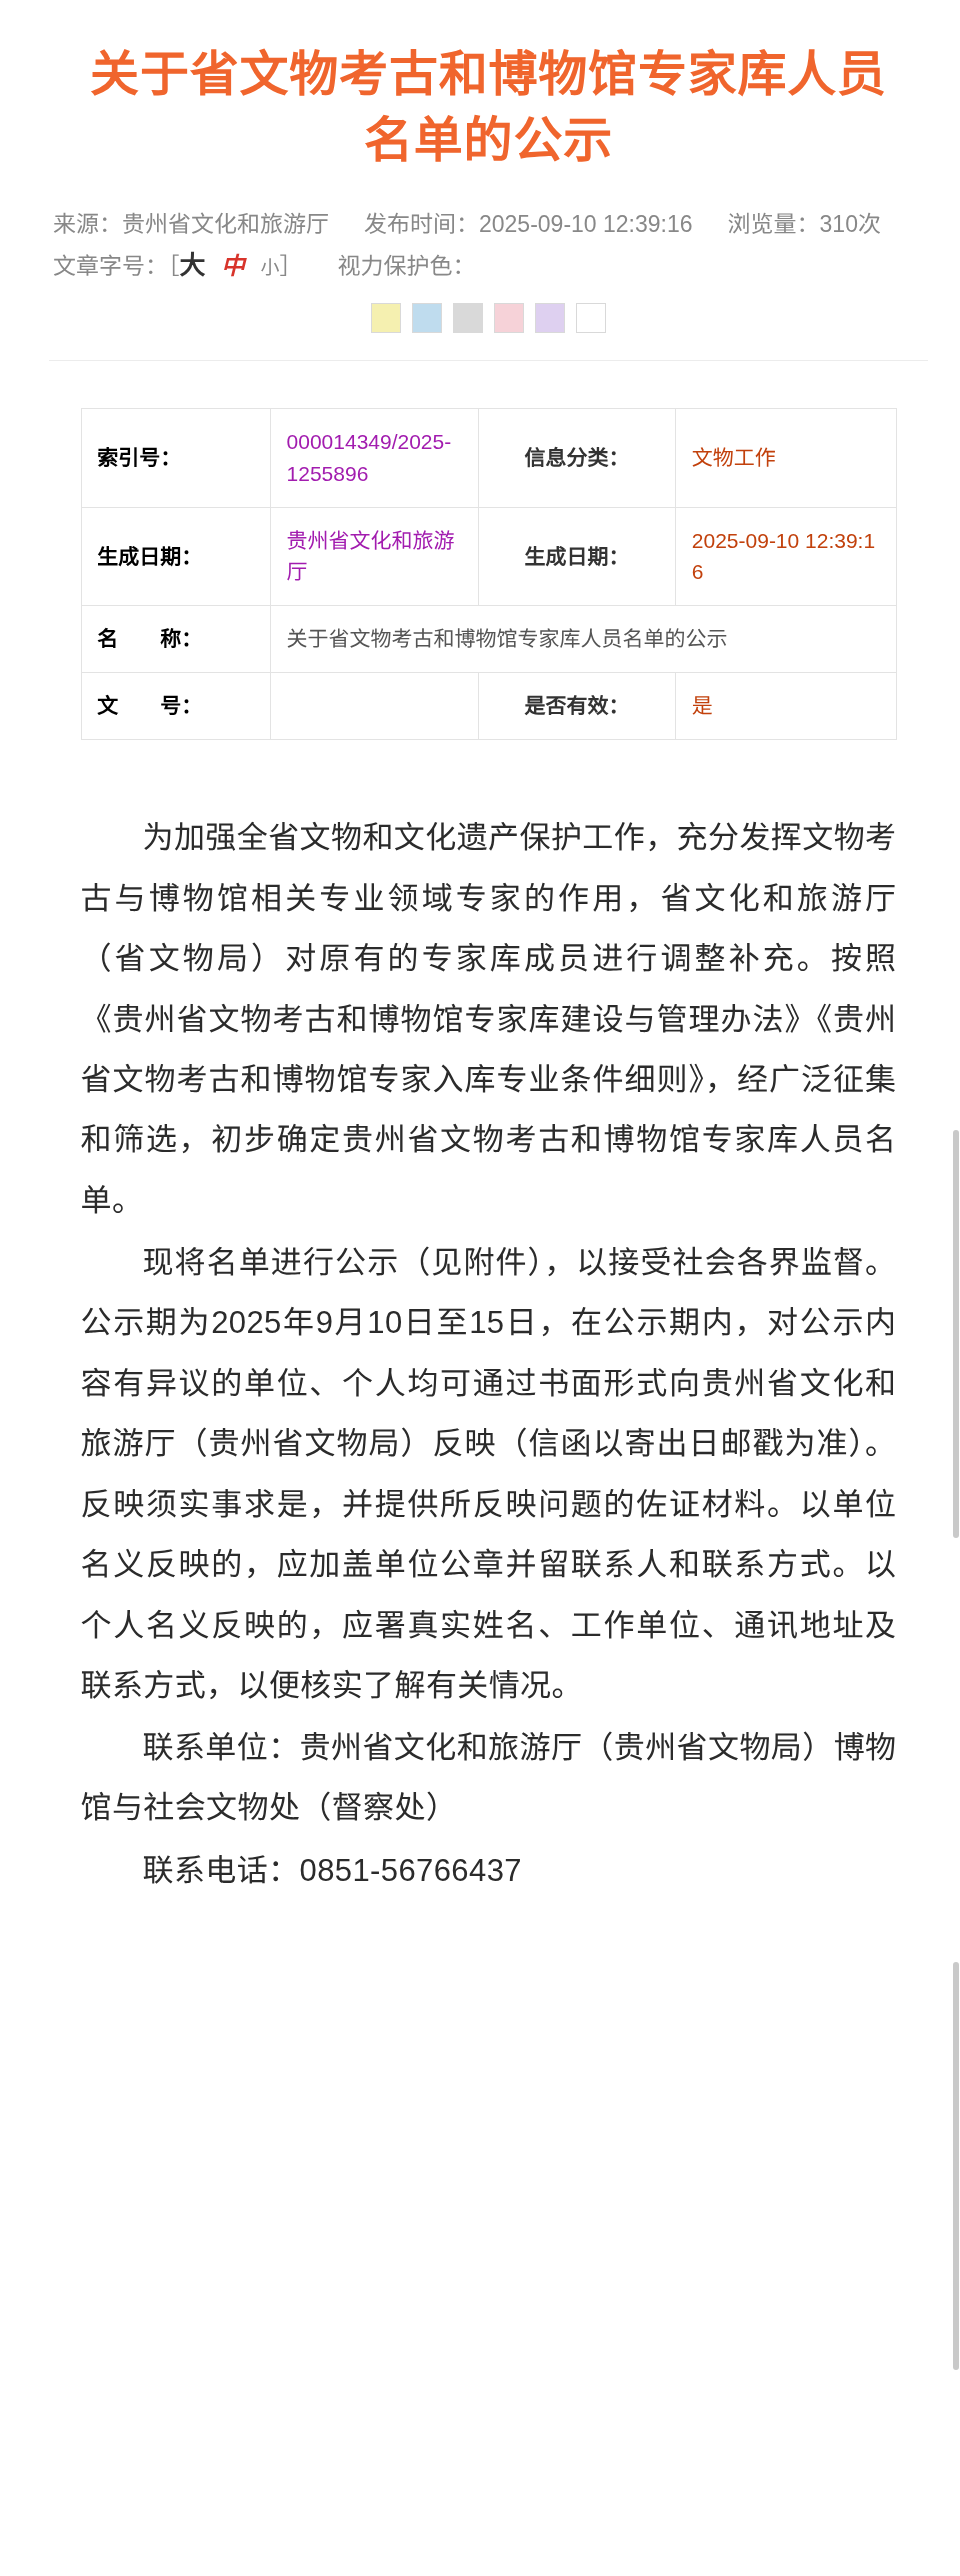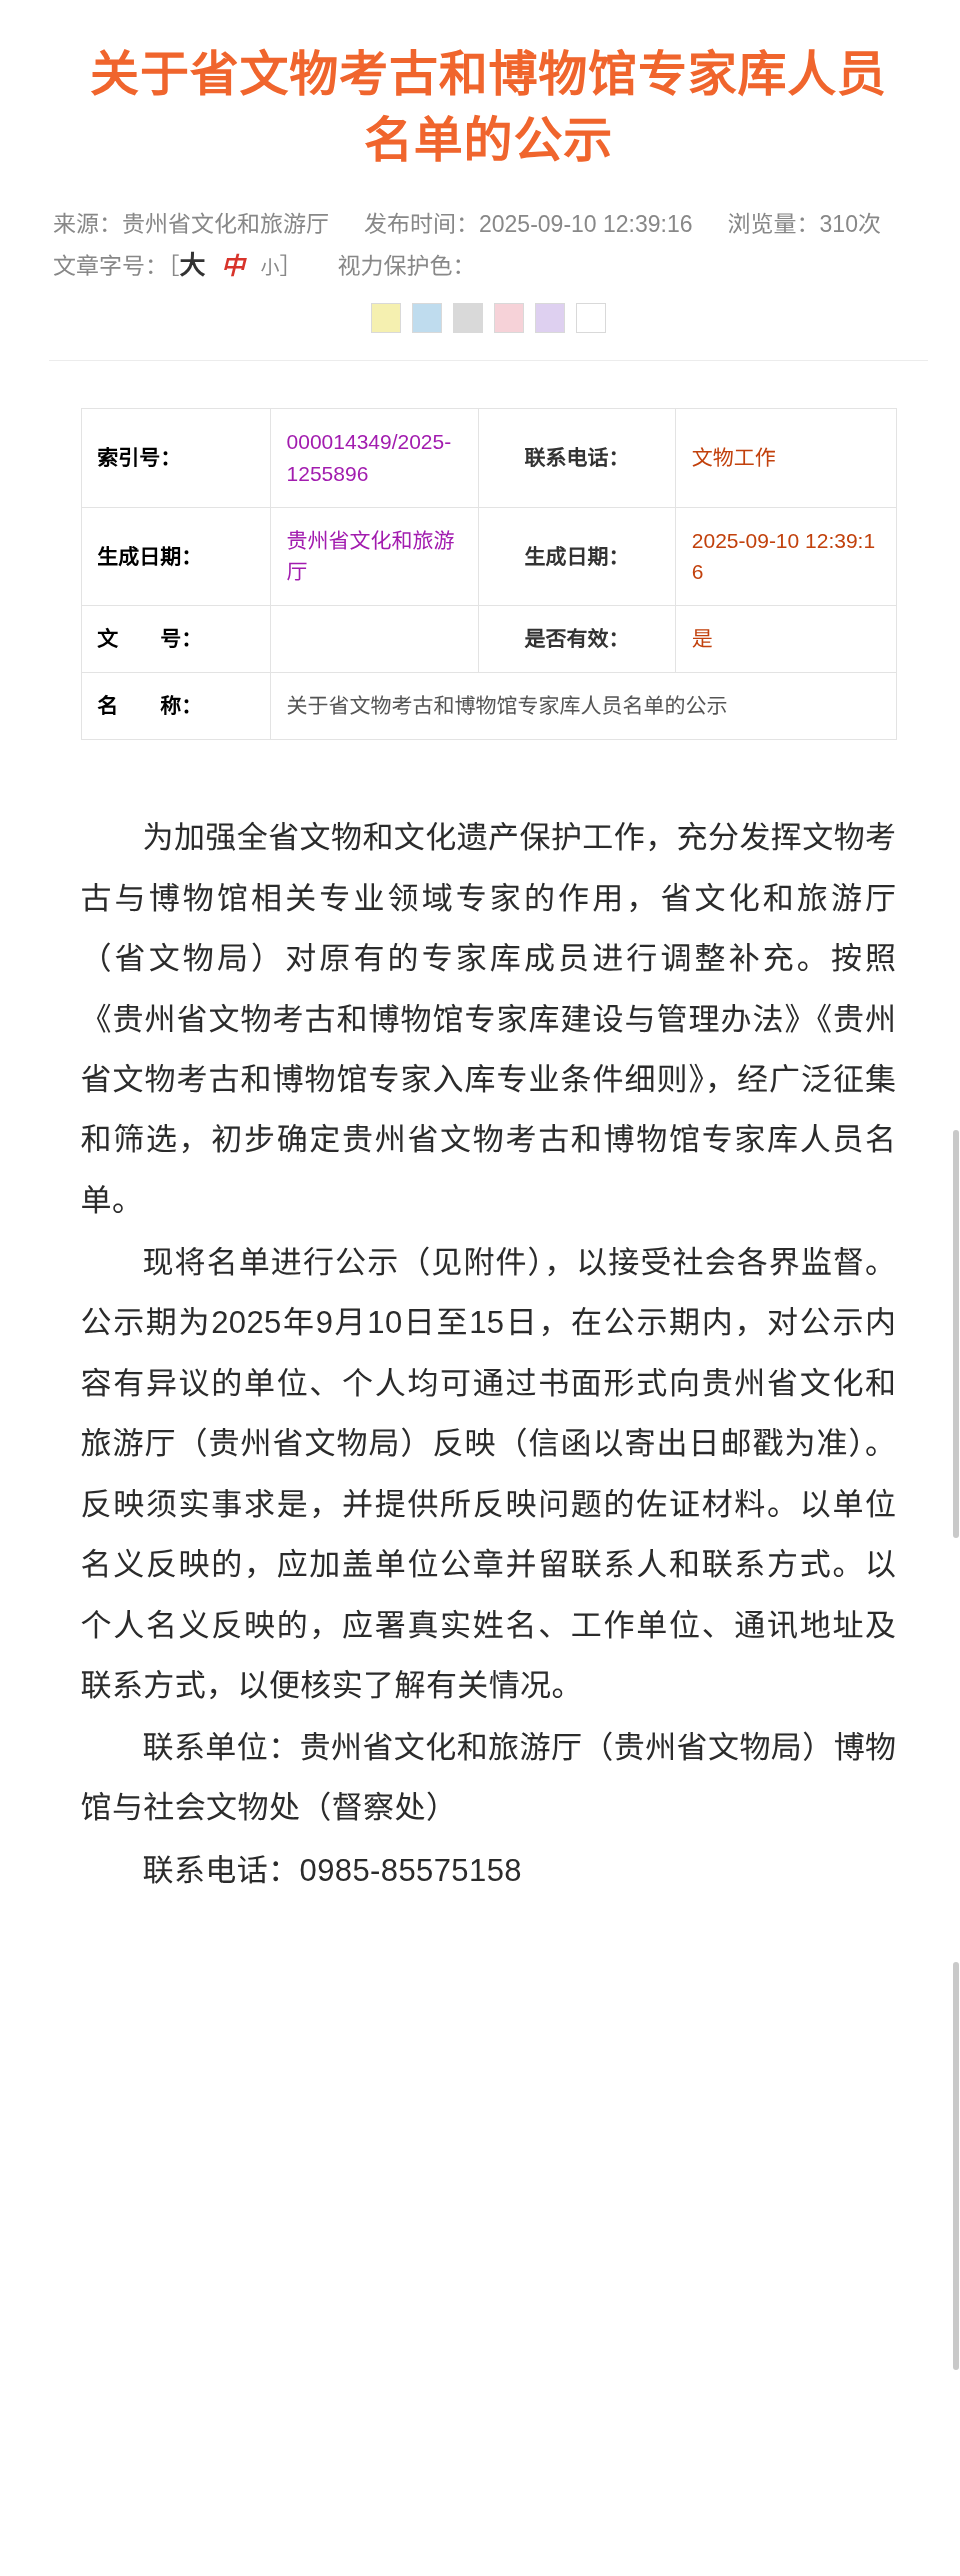--- a/index.html
+++ b/index.html
@@ -173,47 +173,47 @@
   </div>
 
   <div class="divider"></div>
 
   <div class="info-table-wrap">
     <table class="info">
       <tbody>
         <tr>
           <td class="label">索引号：</td>
           <td class="value">000014349/2025-1255896</td>
-          <td class="label-right">联系电话：</td>
+          <td class="label-right">信息分类：</td>
           <td class="value-right">文物工作</td>
         </tr>
         <tr>
           <td class="label">生成日期：</td>
           <td class="value">贵州省文化和旅游厅</td>
           <td class="label-right">生成日期：</td>
           <td class="value-right">2025-09-10 12:39:16</td>
         </tr>
         <tr>
+          <td class="label">名　　称：</td>
+          <td class="wide-value" colspan="3">关于省文物考古和博物馆专家库人员名单的公示</td>
+        </tr>
+        <tr>
           <td class="label">文　　号：</td>
           <td class="value"></td>
           <td class="label-right">是否有效：</td>
           <td class="value-right">是</td>
         </tr>
-        <tr>
-          <td class="label">名　　称：</td>
-          <td class="wide-value" colspan="3">关于省文物考古和博物馆专家库人员名单的公示</td>
-        </tr>
       </tbody>
     </table>
   </div>
 
   <div class="article">
     <p>为加强全省文物和文化遗产保护工作，充分发挥文物考古与博物馆相关专业领域专家的作用，省文化和旅游厅（省文物局）对原有的专家库成员进行调整补充。按照《贵州省文物考古和博物馆专家库建设与管理办法》《贵州省文物考古和博物馆专家入库专业条件细则》，经广泛征集和筛选，初步确定贵州省文物考古和博物馆专家库人员名单。</p>
     <p>现将名单进行公示（见附件），以接受社会各界监督。公示期为2025年9月10日至15日，在公示期内，对公示内容有异议的单位、个人均可通过书面形式向贵州省文化和旅游厅（贵州省文物局）反映（信函以寄出日邮戳为准）。反映须实事求是，并提供所反映问题的佐证材料。以单位名义反映的，应加盖单位公章并留联系人和联系方式。以个人名义反映的，应署真实姓名、工作单位、通讯地址及联系方式，以便核实了解有关情况。</p>
     <p>联系单位：贵州省文化和旅游厅（贵州省文物局）博物馆与社会文物处（督察处）</p>
-    <p>联系电话：0985-85575158</p>
+    <p>联系电话：0851-56766437</p>
   </div>
 
   <div class="scroll-track" style="top:1130px;height:408px;"></div>
   <div class="scroll-track" style="top:1962px;height:408px;"></div>
 
 </div>
 
 
 </body></html>

